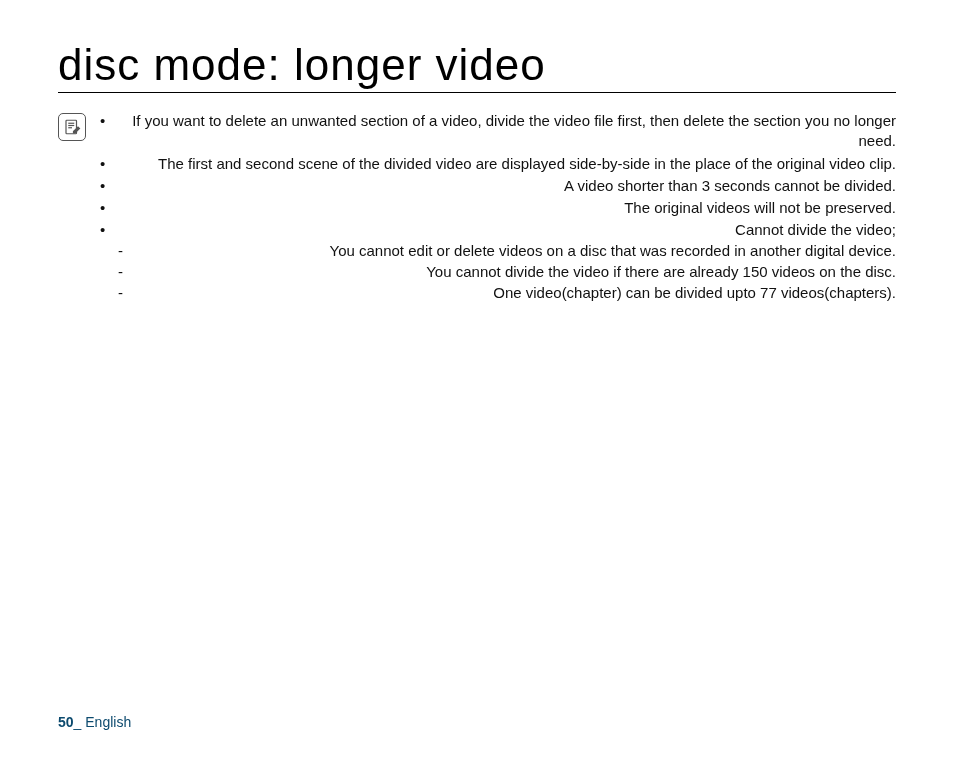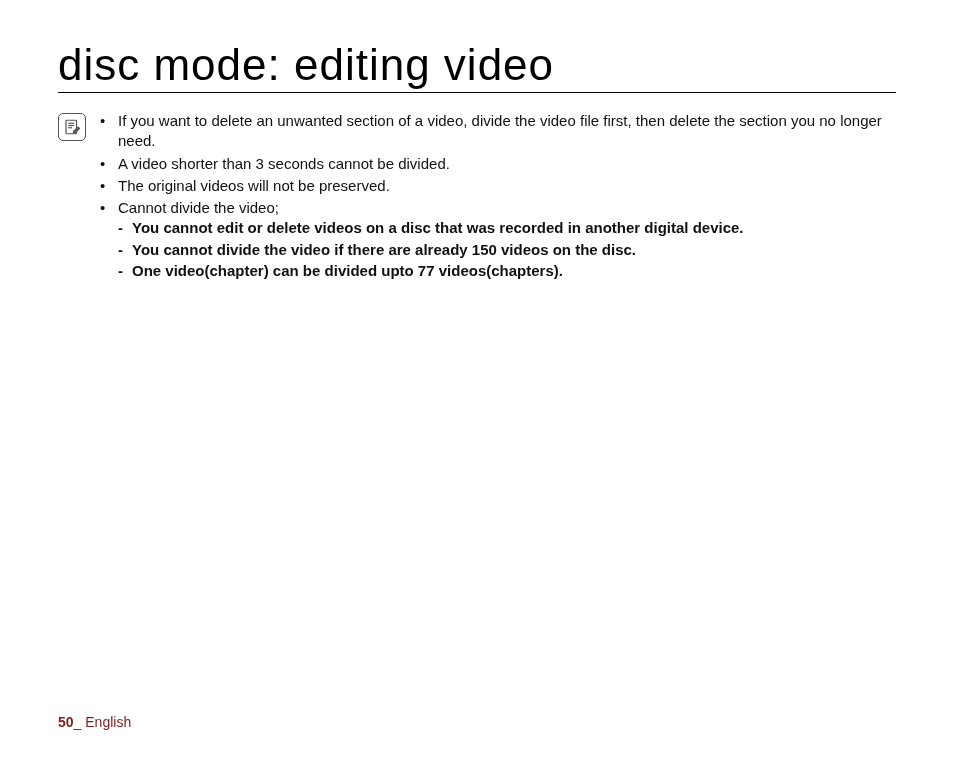--- a/index.html
+++ b/index.html
@@ -17,57 +17,58 @@
     font-stretch: condensed;
   }
   .content-row { display: flex; align-items: flex-start; gap: 14px; }
   .note-icon {
     width: 28px; height: 28px; flex: 0 0 28px;
     border: 1.5px solid #555; border-radius: 5px;
     display: flex; align-items: center; justify-content: center;
     margin-top: 2px;
   }
   .note-icon svg { width: 18px; height: 18px; }
-  .bullets { flex: 1; font-size: 15px; line-height: 1.35; color: #111; }
+  .bullets { flex: 1; font-size: 15px; line-height: 1.35; color: #111; text-align: right; }
   .bullets ul { list-style: none; padding-left: 0; }
   .bullets > ul > li { position: relative; padding-left: 18px; margin-bottom: 2px; }
   .bullets > ul > li::before {
     content: "•"; position: absolute; left: 0; top: 0; font-size: 15px;
   }
   .bold { font-weight: normal; }
   .sublist { list-style: none; padding-left: 24px; }
-  .sublist li { position: relative; padding-left: 14px; margin-bottom: 1px; font-weight: bold; }
+  .sublist li { position: relative; padding-left: 14px; margin-bottom: 1px; }
   .sublist li::before { content: "-"; position: absolute; left: 0; top: 0; }
   .footer {
     position: absolute; left: 58px; bottom: 36px;
-    font-size: 14px; color: #7f1d1d; margin-top: 48px;
+    font-size: 14px; color: #0c4a6e; margin-top: 48px;
   }
   .footer .pagenum { font-weight: bold; }
 </style>
 </head>
 <body>
 
 <div class="page">
 
-  <h1 class="title">disc mode: editing video</h1>
+  <h1 class="title">disc mode: longer video</h1>
 
   <div class="content-row">
     <div class="note-icon">
       <svg viewBox="0 0 24 24" fill="none" stroke="#555" stroke-width="1.6">
         <rect x="4" y="3" width="14" height="18" rx="1"></rect>
         <line x1="7" y1="7" x2="15" y2="7"></line>
         <line x1="7" y1="10" x2="15" y2="10"></line>
         <line x1="7" y1="13" x2="12" y2="13"></line>
         <path d="M14 18 L20 12 L22 14 L16 20 L14 20 Z" fill="#555" stroke="#555"></path>
       </svg>
     </div>
 
     <div class="bullets">
       <ul>
         <li><span>If you want to delete an unwanted section of a video, divide the video file first, then delete the section you no longer need.</span></li>
+        <li><span>The first and second scene of the divided video are displayed side-by-side in the place of the original video clip.</span></li>
         <li><span>A video shorter than 3 seconds cannot be divided.</span></li>
         <li><span>The original videos will not be preserved.</span></li>
         <li>
           <span class="bold">Cannot divide the video;</span>
           <ul class="sublist">
             <li><span>You cannot edit or delete videos on a disc that was recorded in another digital device.</span></li>
             <li><span>You cannot divide the video if there are already 150 videos on the disc.</span></li>
             <li><span>One video(chapter) can be divided upto 77 videos(chapters).</span></li>
           </ul>
         </li>

